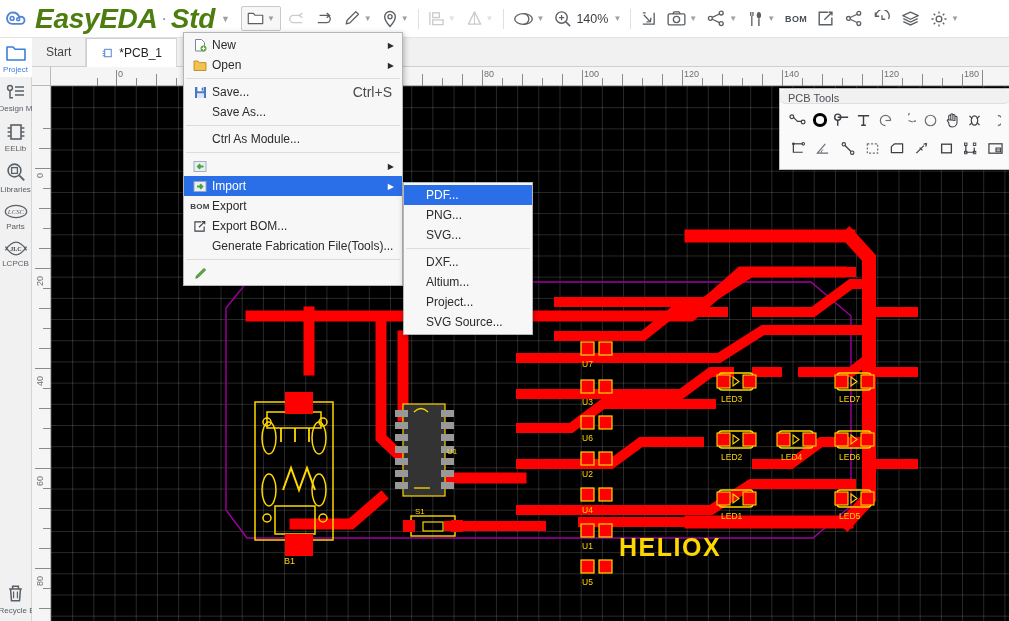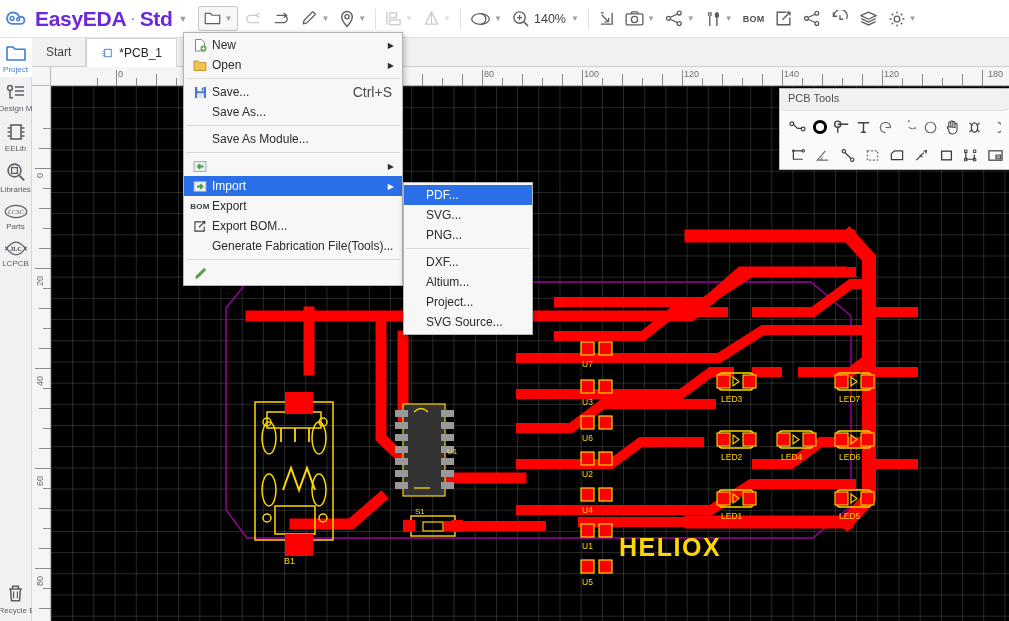--- a/index.html
+++ b/index.html
@@ -13,22 +13,22 @@
 
   
   #toolbar {
     position: absolute; top: 0; left: 0; width: 1009px; height: 38px;
     background: #fff; display: flex; align-items: center;
     border-bottom: 1px solid #e3e3e3;
   }
   .logo { display: flex; align-items: center; padding-left: 6px; gap: 3px; }
   .logo-text {
     font-family: "Liberation Sans", sans-serif;
-    font-size: 21px; font-weight: bold; 
-    color: #6d28d9; letter-spacing: -0.3px; white-space: nowrap;
+    font-size: 28px; font-weight: bold; font-style: italic;
+    color: #4d7c0f; letter-spacing: -0.3px; white-space: nowrap;
   }
   .logo-sep { color: #5585d6; font-size: 16px; padding: 0 1px; }
   .tb-caret { color: #9aa0a6; font-size: 8px; margin-left: 3px; }
   .tb-caret.big { font-size: 9px; }
 
   .tb-item {
     display: flex; align-items: center; height: 26px;
     padding: 0 4px; margin: 0 1px; border-radius: 2px; cursor: default;
     color: #4a4f56;
   }
@@ -106,21 +106,21 @@
     background-size: 21.2px 21.2px;
   }
 
   
   #pcbtools {
     position: absolute; top: 88px; left: 779px; width: 232px; height: 82px;
     background: #fafafa; border: 1px solid #bdbdbd; z-index: 9;
     box-shadow: 0 1px 3px rgba(0,0,0,.25);
   }
   #pcbtools .pt-title {
-    height: 22px; line-height: 19px; padding-left: 8px;
+    height: 15px; line-height: 19px; padding-left: 8px;
     font-size: 11px; color: #4b5055; background: #f1f1f1;
     border-bottom: 1px solid #dfdfdf;
     border-radius: 6px;
   }
   .pt-row { display: flex; align-items: center; padding: 4px 4px 0 8px; gap: 3px; }
   .pt-btn { width: 22px; height: 24px; display: flex; align-items: center;
             justify-content: center; color: #3c3f43; cursor: default; }
 
   
   #filemenu {
@@ -645,21 +645,21 @@
       <div class="rtick" style="left:790px; top:7px;  width:1px; height:12px;"></div>
       <div class="rtick" style="left:810px; top:11px; width:1px; height:8px;"></div>
       <div class="rtick" style="left:830px; top:7px;  width:1px; height:12px;"></div>
       <div class="rtick" style="left:850px; top:3px;  width:1px; height:16px;"></div>
       <div class="rlab" style="left:852px; top:2px;">120</div>
       <div class="rtick" style="left:870px; top:11px; width:1px; height:8px;"></div>
       <div class="rtick" style="left:890px; top:7px;  width:1px; height:12px;"></div>
       <div class="rtick" style="left:910px; top:11px; width:1px; height:8px;"></div>
       <div class="rtick" style="left:930px; top:7px;  width:1px; height:12px;"></div>
       <div class="rtick" style="left:950px; top:3px;  width:1px; height:16px;"></div>
-      <div class="rlab" style="left:956px; top:2px;">180</div>
+      <div class="rlab" style="left:932px; top:2px;">180</div>
     </div>
 
     <div id="ruler-v">
       <div class="rtick" style="top:42px;  left:11px; height:1px; width:8px;"></div>
       <div class="rtick" style="top:62px;  left:7px;  height:1px; width:12px;"></div>
       <div class="rtick" style="top:82px;  left:3px;  height:1px; width:16px;"></div>
       <div class="rlab v" style="top:92px;  left:3px;">0</div>
       <div class="rtick" style="top:102px; left:11px; height:1px; width:8px;"></div>
       <div class="rtick" style="top:122px; left:7px;  height:1px; width:12px;"></div>
       <div class="rtick" style="top:142px; left:11px; height:1px; width:8px;"></div>
@@ -855,21 +855,21 @@
 
     <div class="mi">
       <span class="mi-ic"></span>
       <span class="mi-label">Save As...</span>
     </div>
 
     <div class="msep"></div>
 
     <div class="mi">
       <span class="mi-ic"></span>
-      <span class="mi-label">Save As Module...</span>
+      <span class="mi-label">Ctrl As Module...</span>
     </div>
 
     <div class="msep"></div>
 
     <div class="mi">
       <span class="mi-ic">
         <svg width="14" height="13" viewBox="0 0 14 13">
             <rect x="1" y="1.5" width="12" height="10" fill="#e9eef5" stroke="#9aa7b6" stroke-width=".9"></rect>
             <path d="M10.5 6.5H5.3M7.2 4.2L5 6.5l2.2 2.3" fill="none" stroke="#4aa33c" stroke-width="2"></path>
           </svg>
@@ -921,25 +921,25 @@
       </span>
       <span class="mi-label"></span>
     </div>
   </div>
 
   <div id="submenu">
     <div class="mi sel">
       <span class="mi-label">PDF...</span>
     </div>
     <div class="mi">
+      <span class="mi-label">PNG...</span>
+    </div>
+    <div class="mi">
       <span class="mi-label">SVG...</span>
     </div>
-    <div class="mi">
-      <span class="mi-label">PNG...</span>
-    </div>
     <div class="msep"></div>
     <div class="mi">
       <span class="mi-label">DXF...</span>
     </div>
     <div class="mi">
       <span class="mi-label">Altium...</span>
     </div>
     <div class="mi">
       <span class="mi-label">Project...</span>
     </div>

